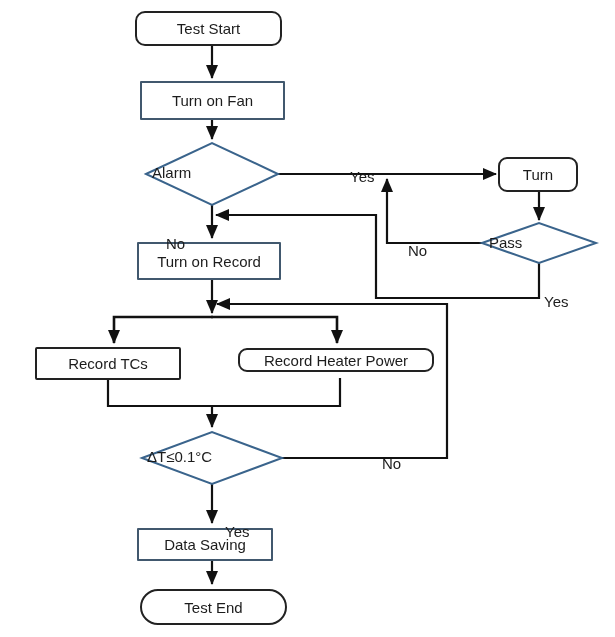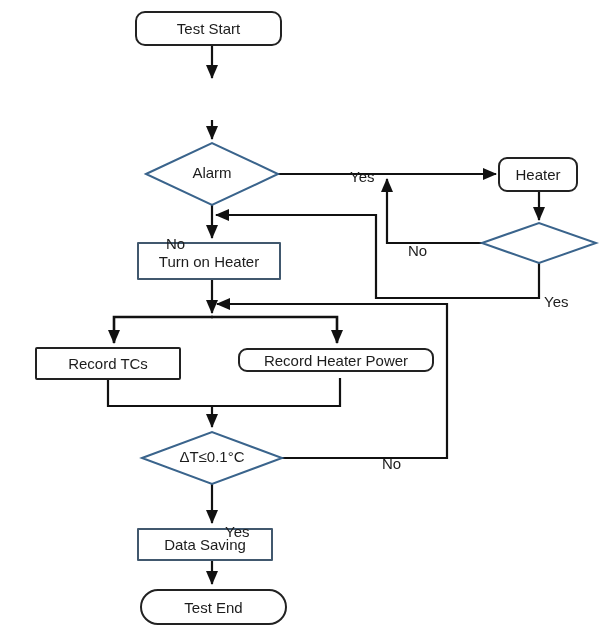--- a/index.html
+++ b/index.html
@@ -60,21 +60,20 @@
     border: 2.5px solid var(--term);
     border-radius: 10px;
   }
   .process {
     border: 2px solid var(--proc);
     border-radius: 1px;
   }
 
   .diamond-label {
     position: absolute;
-    text-align: center;
     font-size: 15px;
     color: var(--text);
     white-space: nowrap;
     z-index: 2;
   }
 
   .edge-label {
     position: absolute;
     font-size: 15px;
     color: var(--text);
@@ -117,46 +116,50 @@
 
     <polygon class="decision-shape" points="146,174 212,143 278,174 212,205"></polygon>
     <polygon class="decision-shape" points="482,243 539,223 596,243 539,263"></polygon>
     <polygon class="decision-shape" points="142,458 212,432 282,458 212,484"></polygon>
   </svg>
 
   <div class="node terminator" style="left:135px; top:11px; width:147px; height:35px;">
     <span>Test Start</span>
   </div>
 
+  <div class="node process" style="left:140px; top:81px; width:145px; height:39px;">
+    <span>Turn on Fan</span>
+  </div>
 
   <div class="node terminator" style="left:498px; top:157px; width:80px; height:35px; border-radius:9px;">
-    <span>Heater</span>
+    <span>Turn</span>
   </div>
 
   <div class="node process" style="left:137px; top:242px; width:144px; height:38px;">
-    <span>Turn on Heater</span>
+    <span>Turn on Record</span>
   </div>
 
   <div class="node terminator" style="left:35px; top:347px; width:146px; height:33px; border-radius:2px;">
     <span>Record TCs</span>
   </div>
 
   <div class="node terminator" style="left:238px; top:348px; width:196px; height:24px; border-radius:9px;">
     <span>Record Heater Power</span>
   </div>
 
   <div class="node process" style="left:137px; top:528px; width:136px; height:33px;">
     <span>Data Saving</span>
   </div>
 
   <div class="node terminator" style="left:140px; top:589px; width:147px; height:36px;border-radius:18px;">
     <span>Test End</span>
   </div>
 
   <div class="diamond-label" style="left:152px; top:164px; width:120px;">Alarm</div>
+  <div class="diamond-label" style="left:489px; top:234px; width:100px;">Pass</div>
   <div class="diamond-label" style="left:147px; top:448px; width:130px;">ΔT≤0.1°C</div>
 
   <div class="edge-label" style="left:350px; top:144px;">Yes</div>
   <div class="edge-label" style="left:166px; top:211px;">No</div>
   <div class="edge-label" style="left:408px; top:218px;">No</div>
   <div class="edge-label" style="left:544px; top:269px;">Yes</div>
   <div class="edge-label" style="left:382px; top:431px;">No</div>
   <div class="edge-label" style="left:225px; top:499px;">Yes</div>
 
 </div>

